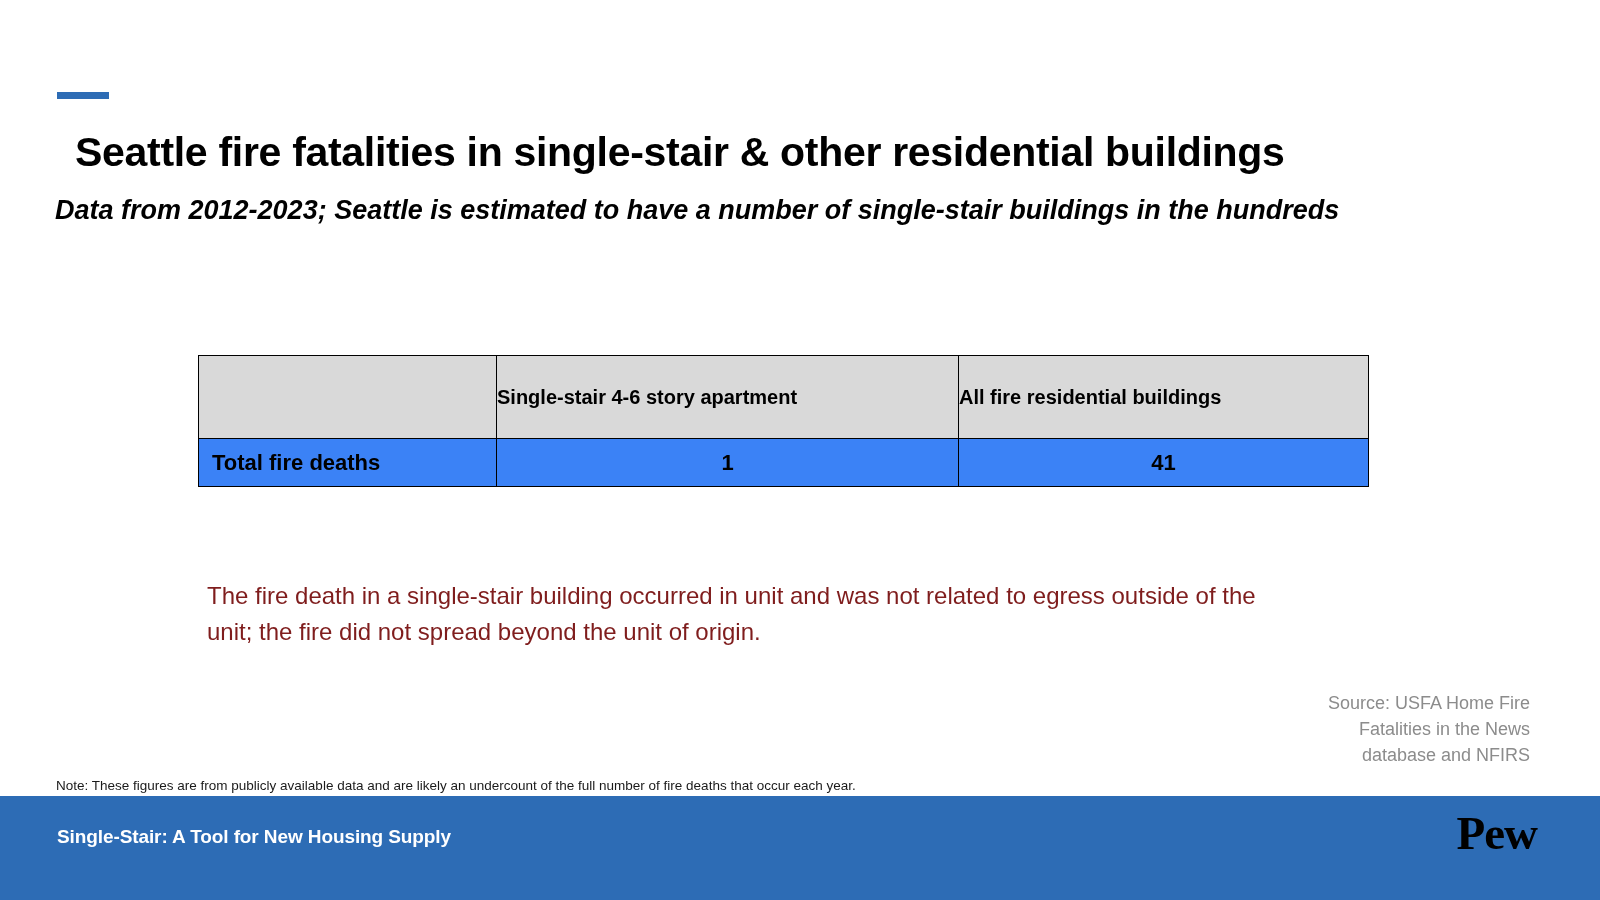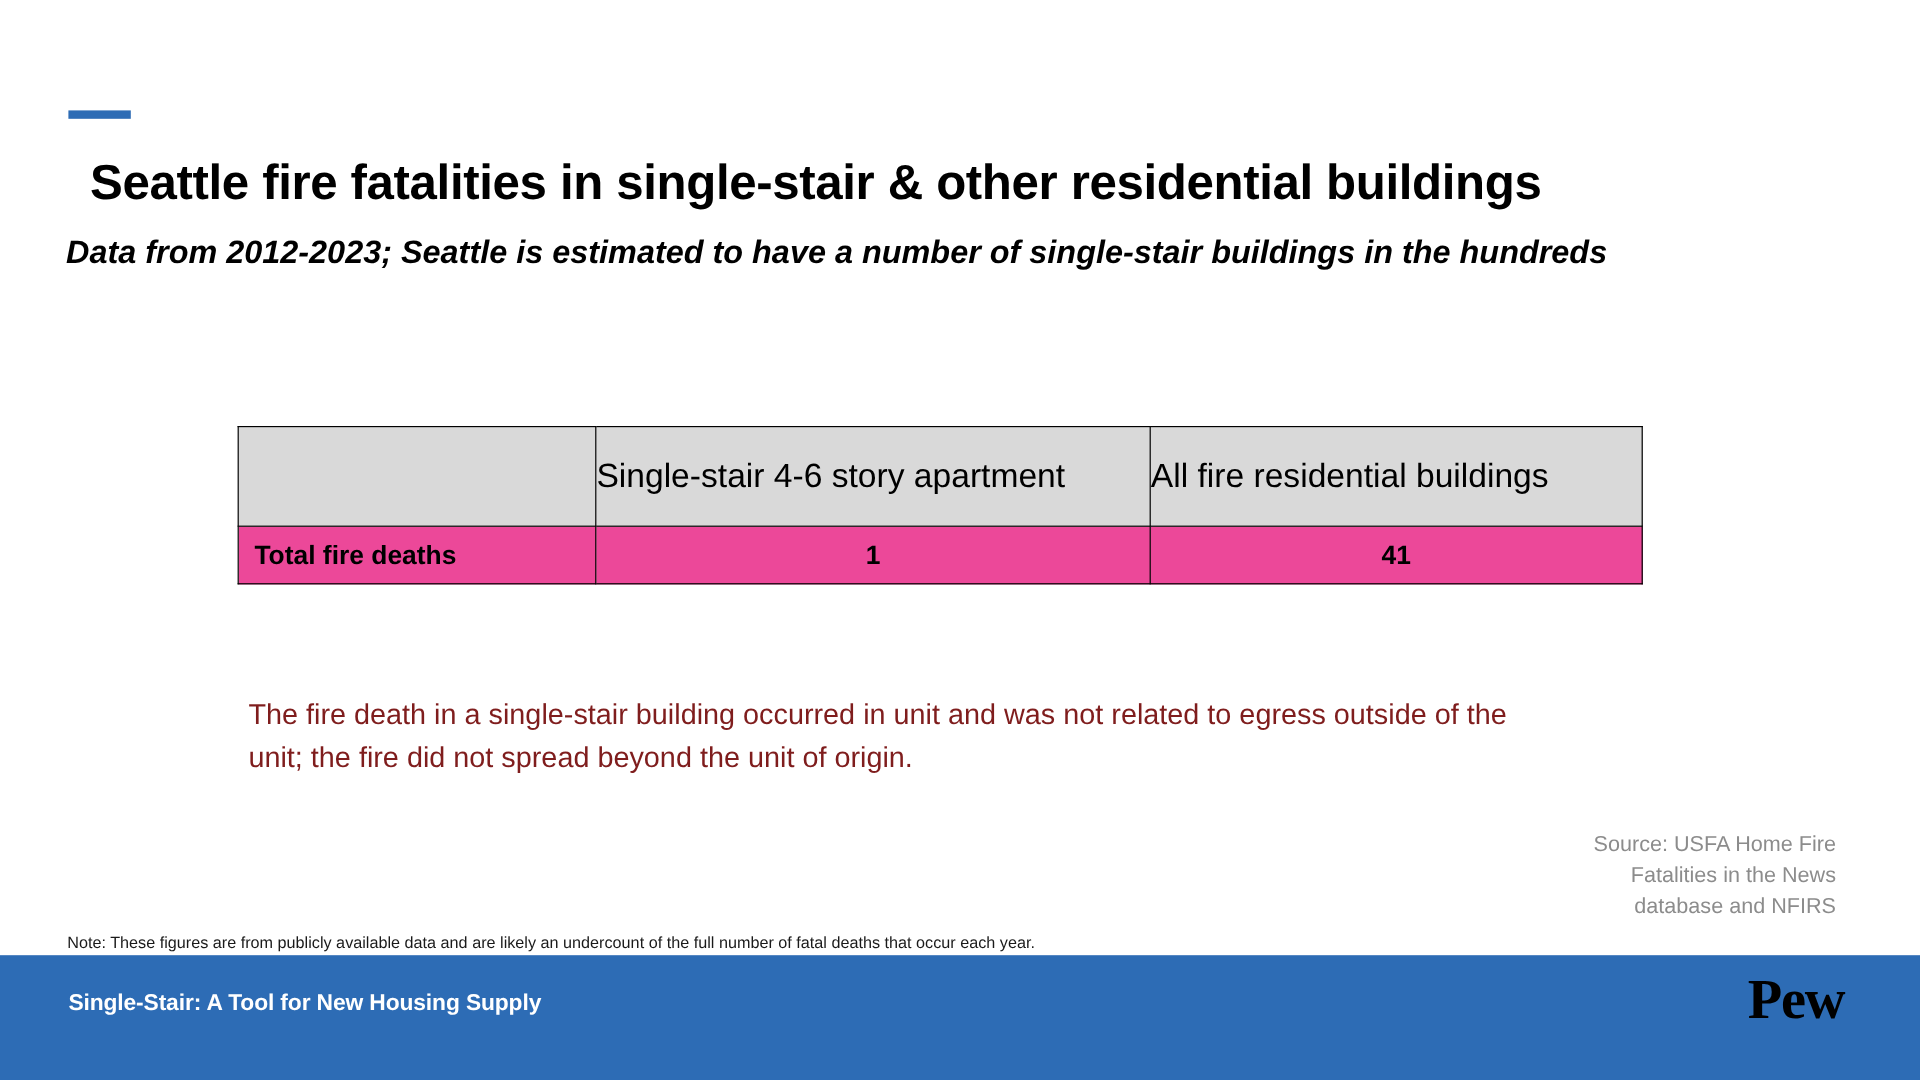--- a/index.html
+++ b/index.html
@@ -76,42 +76,42 @@
     padding: 0;
     vertical-align: middle;
   }
   .col-label { width: 298px; }
   .col-a { width: 462px; }
   .col-b { width: 410px; }
 
   .hdr-row td {
     height: 82px;
     background: #d9d9d9;
-    font-size: 28px;
-    font-weight: normal;
+    font-size: 20px;
+    font-weight: bold;
     padding: 0 16px;
   }
   .hdr-row td.blank-cell {
     background: #d9d9d9;
   }
 
   .body-row td {
     height: 47px;
     font-size: 22px;
     font-weight: bold;
   }
   .body-row td.rowlabel {
     padding-left: 13px;
     text-align: left;
   }
   .body-row td.value {
     text-align: center;
   }
   .row-white td { background: #ffffff; }
-  .row-grey td { background: #ec4899; }
+  .row-grey td { background: #3b82f6; }
 
   
   .annotation {
     position: absolute;
     left: 207px;
     top: 578px;
     width: 1050px;
     font-size: 24px;
     line-height: 1.5;
     color: #7f1d1d;
@@ -198,20 +198,20 @@
           <td class="value">41</td>
         </tr>
       </tbody>
     </table>
   </div>
 
   <div class="annotation">The fire death in a single-stair building occurred in unit and was not related to egress outside of the unit; the fire did not spread beyond the unit of origin.</div>
 
   <div class="source">Source: USFA Home Fire Fatalities in the News database and NFIRS</div>
 
-  <div class="note">Note: These figures are from publicly available data and are likely an undercount of the full number of fatal deaths that occur each year.</div>
+  <div class="note">Note: These figures are from publicly available data and are likely an undercount of the full number of fire deaths that occur each year.</div>
 
   <div class="footer">
     <div class="footer-title">Single-Stair: A Tool for New Housing Supply</div>
     <div class="footer-logo">Pew</div>
   </div>
 
 </div>
 
 </body></html>

